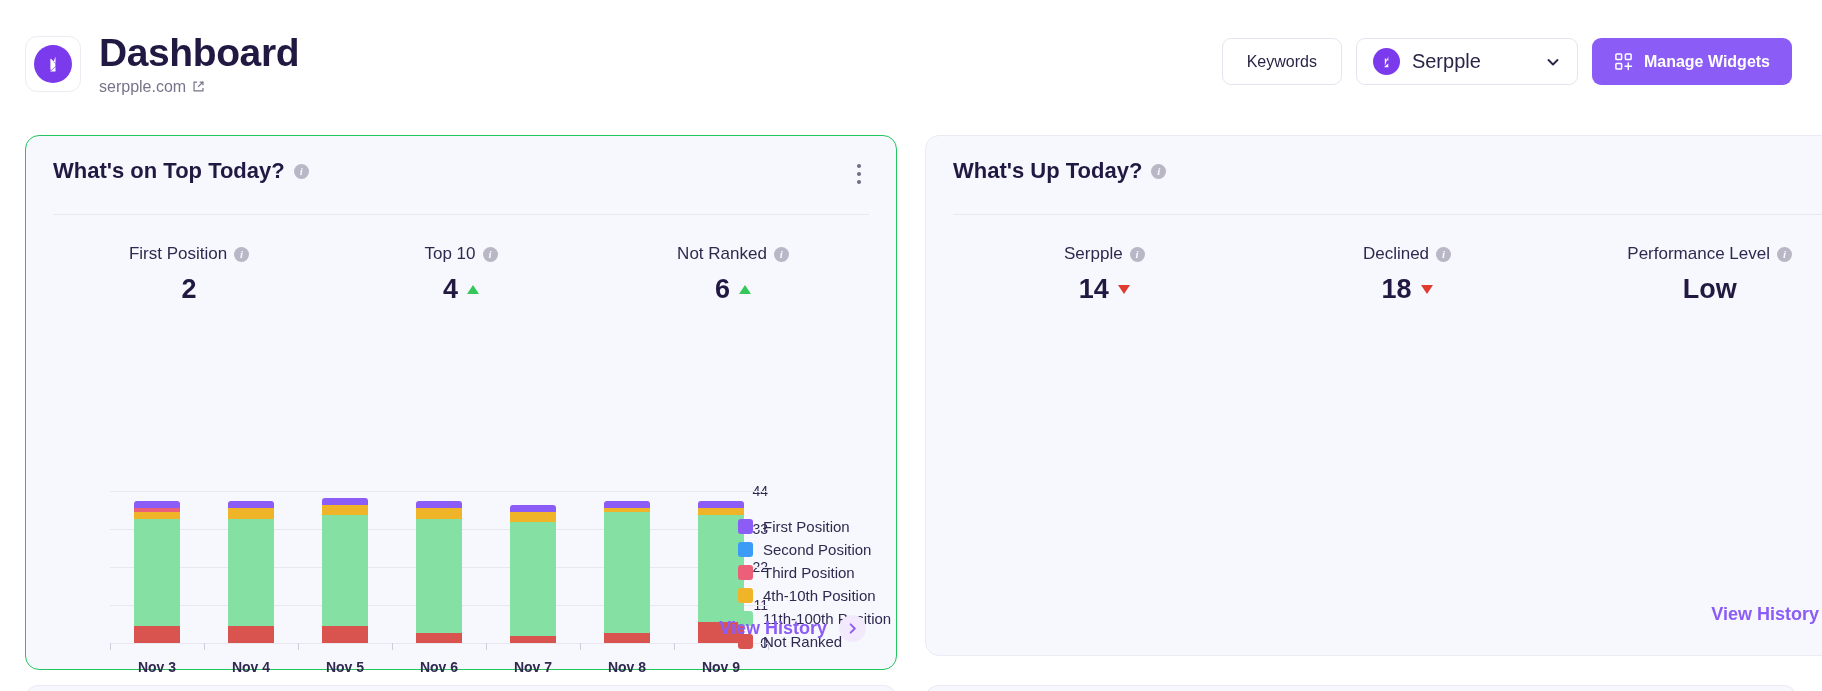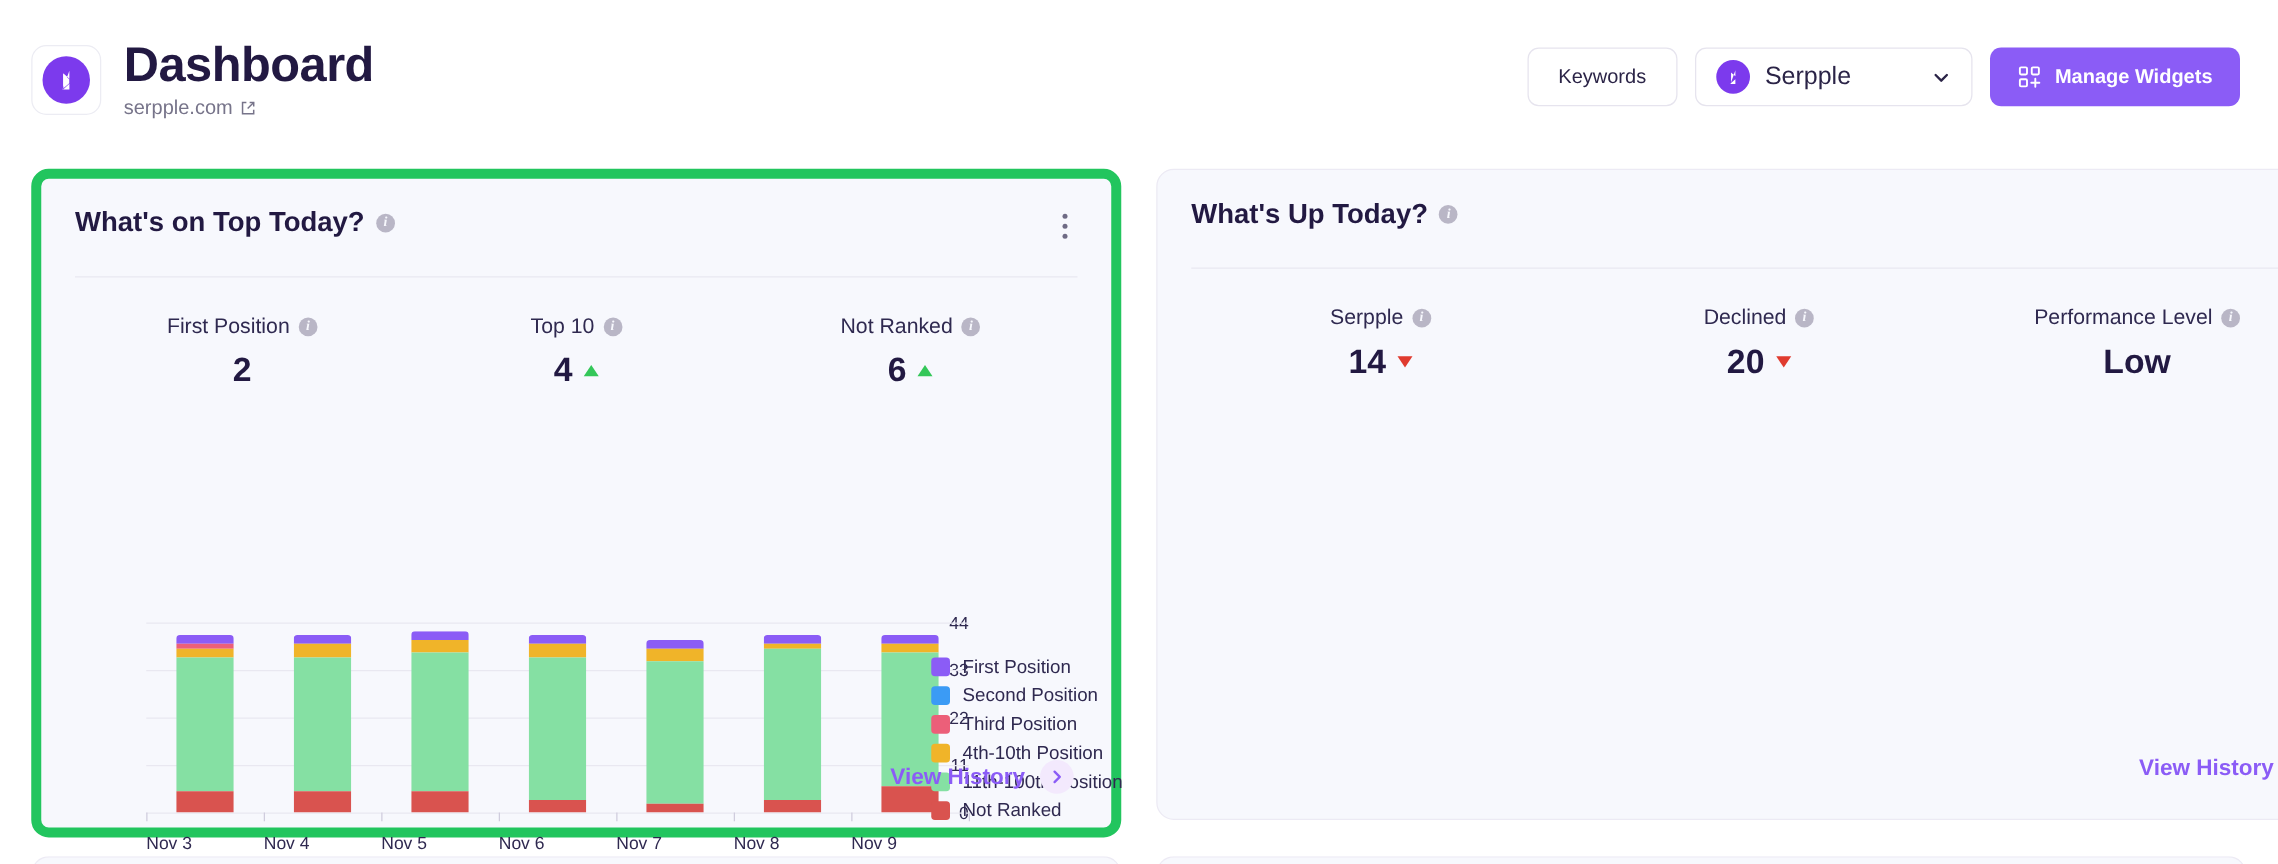--- a/index.html
+++ b/index.html
@@ -63,21 +63,21 @@
     display: flex; align-items: center; gap: 11px; cursor: pointer;
   }
 
   
   .card {
     position: absolute;
     background: #f7f8fd;
     border-radius: 14px;
   }
   .card.selected {
-    border: 8px solid #22c55e;
+    border: 1px solid #22c55e;
   }
   .card.plain {
     border: 1px solid #eceaf4;
   }
   #card-top    { left: 25px;  top: 135px; width: 872px; height: 535px; }
   #card-up     { left: 925px; top: 135px; width: 964px; height: 521px; }
   .card-title {
     position: absolute; left: 27px; top: 22px;
     font-size: 22px; font-weight: 700; color: #221942;
     display: flex; align-items: center; gap: 9px;
@@ -139,21 +139,21 @@
   }
   .gridline { position: absolute; left: 0; right: 0; height: 1px; background: #e9e8f1; }
   .bars { position: absolute; left: 0; right: 0; top: 0; bottom: 0; display: flex; align-items: flex-end; }
   .barslot { flex: 1; height: 100%; position: relative; display: flex; justify-content: center; }
   .stack { position: absolute; bottom: 0; display: flex; flex-direction: column; justify-content: flex-end; }
   .seg { width: 100%; }
 
   .axis-ticks { position: absolute; left: 0; right: 0; height: 7px; }
   .axis-ticks .tk { position: absolute; top: 0; width: 1px; height: 7px; background: #cfccdd; }
   .xlabels { position: absolute; left: 0; right: 0; display: flex; }
-  .xlab { flex: 1; font-size: 14px; color: #2f2950; }
+  .xlab { flex: 1; text-align: center; font-size: 14px; color: #2f2950; font-weight: bold; }
 
   
   .legend { position: absolute; display: flex; flex-direction: column; gap: 6px; }
   #legend-top { left: 712px; top: 382px; }
   .leg-item { display: flex; align-items: center; gap: 10px; }
   .leg-sw { width: 15px; height: 15px; border-radius: 3px; }
   .leg-tx { font-size: 15px; color: #2f2950; white-space: nowrap; }
 
   
   .view-history {
@@ -430,21 +430,21 @@
         <span>14</span>
         <span class="tri-down"></span>
       </div>
     </div>
     <div class="stat">
       <div class="stat-label">
         <span>Declined</span>
         <span class="info-dot">i</span>
       </div>
       <div class="stat-value">
-        <span>20</span>
+        <span>18</span>
         <span class="tri-down"></span>
       </div>
     </div>
     <div class="stat">
       <div class="stat-label">
         <span>Performance Level</span>
         <span class="info-dot">i</span>
       </div>
       <div class="stat-value">
         <span>Low</span>

